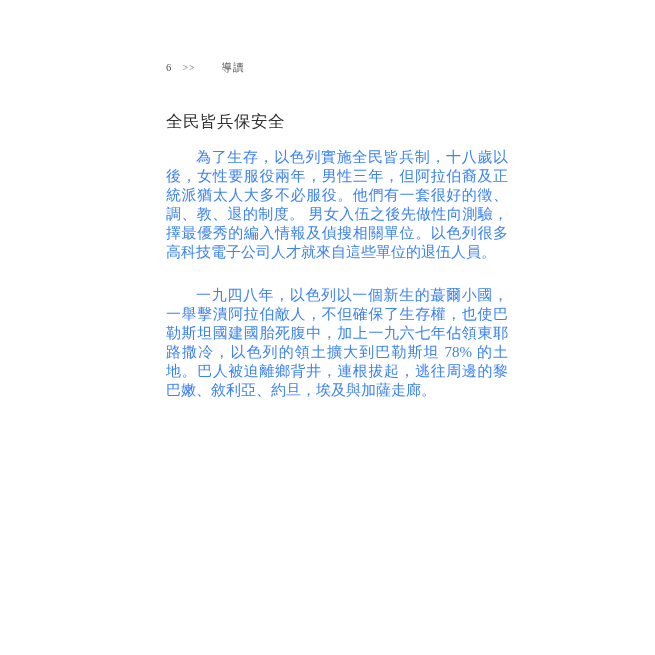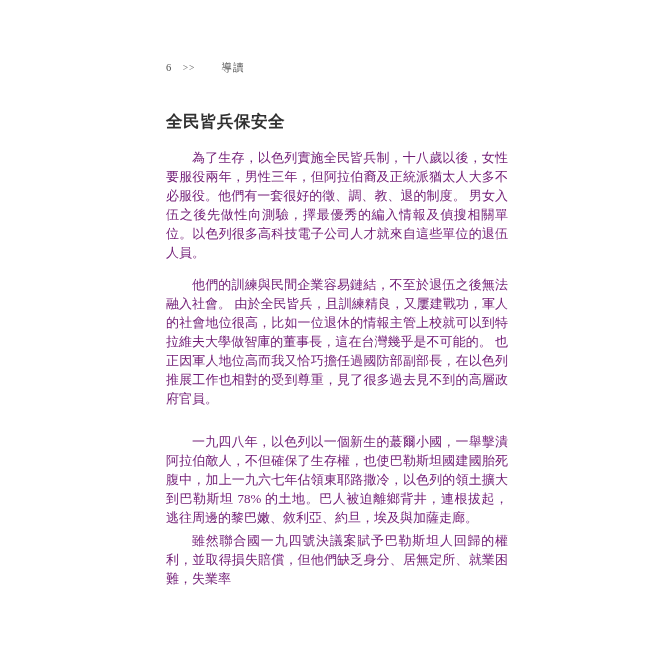--- a/index.html
+++ b/index.html
@@ -38,31 +38,31 @@
     color: #5a5a5a;
   }
   .running-head .section-name {
     letter-spacing: 1px;
     margin-left: 15px;
   }
   h2.heading {
     margin: 0;
     font-size: 16.5px;
     line-height: 24px;
-    font-weight: 700;
+    font-weight: 400;
     color: #303030;
     letter-spacing: 0.5px;
   }
   .sec1 h2.heading { margin-top: 36px; }
   .sec2 h2.heading { margin-top: 20px; }
   p.body-par {
     margin: 0;
-    font-size: 13px;
+    font-size: 15px;
     line-height: 19px;
-    color: #701a75;
+    color: #3b82f6;
     text-align: justify;
     text-indent: 2em;
     letter-spacing: 0;
   }
   .sec1 p.par-0 { margin-top: 14px; }
   .sec1 p.par-1 { margin-top: 13px; }
   .sec2 p.par-0 { margin-top: 24px; }
   .sec2 p.par-1 { margin-top: 4px; }
 </style>
 </head>
@@ -73,22 +73,20 @@
 
     <div class="running-head">
       <span class="pagenum">6</span>
       <span class="sep">&gt;&gt;</span>
       <span class="section-name">導讀</span>
     </div>
 
     <section class="sec1">
       <h2 class="heading">全民皆兵保安全</h2>
       <p class="body-par par-0">為了生存，以色列實施全民皆兵制，十八歲以後，女性要服役兩年，男性三年，但阿拉伯裔及正統派猶太人大多不必服役。他們有一套很好的徵、調、教、退的制度。 男女入伍之後先做性向測驗，擇最優秀的編入情報及偵搜相關單位。以色列很多高科技電子公司人才就來自這些單位的退伍人員。</p>
-      <p class="body-par par-1">他們的訓練與民間企業容易鏈結，不至於退伍之後無法融入社會。 由於全民皆兵，且訓練精良，又屢建戰功，軍人的社會地位很高，比如一位退休的情報主管上校就可以到特拉維夫大學做智庫的董事長，這在台灣幾乎是不可能的。 也正因軍人地位高而我又恰巧擔任過國防部副部長，在以色列推展工作也相對的受到尊重，見了很多過去見不到的高層政府官員。</p>
     </section>
 
     <section class="sec2">
       <p class="body-par par-0">一九四八年，以色列以一個新生的蕞爾小國，一舉擊潰阿拉伯敵人，不但確保了生存權，也使巴勒斯坦國建國胎死腹中，加上一九六七年佔領東耶路撒冷，以色列的領土擴大到巴勒斯坦 78% 的土地。巴人被迫離鄉背井，連根拔起，逃往周邊的黎巴嫩、敘利亞、約旦，埃及與加薩走廊。</p>
-      <p class="body-par par-1">雖然聯合國一九四號決議案賦予巴勒斯坦人回歸的權利，並取得損失賠償，但他們缺乏身分、居無定所、就業困難，失業率</p>
     </section>
 
   </div>
 </div>
 
 </body></html>

